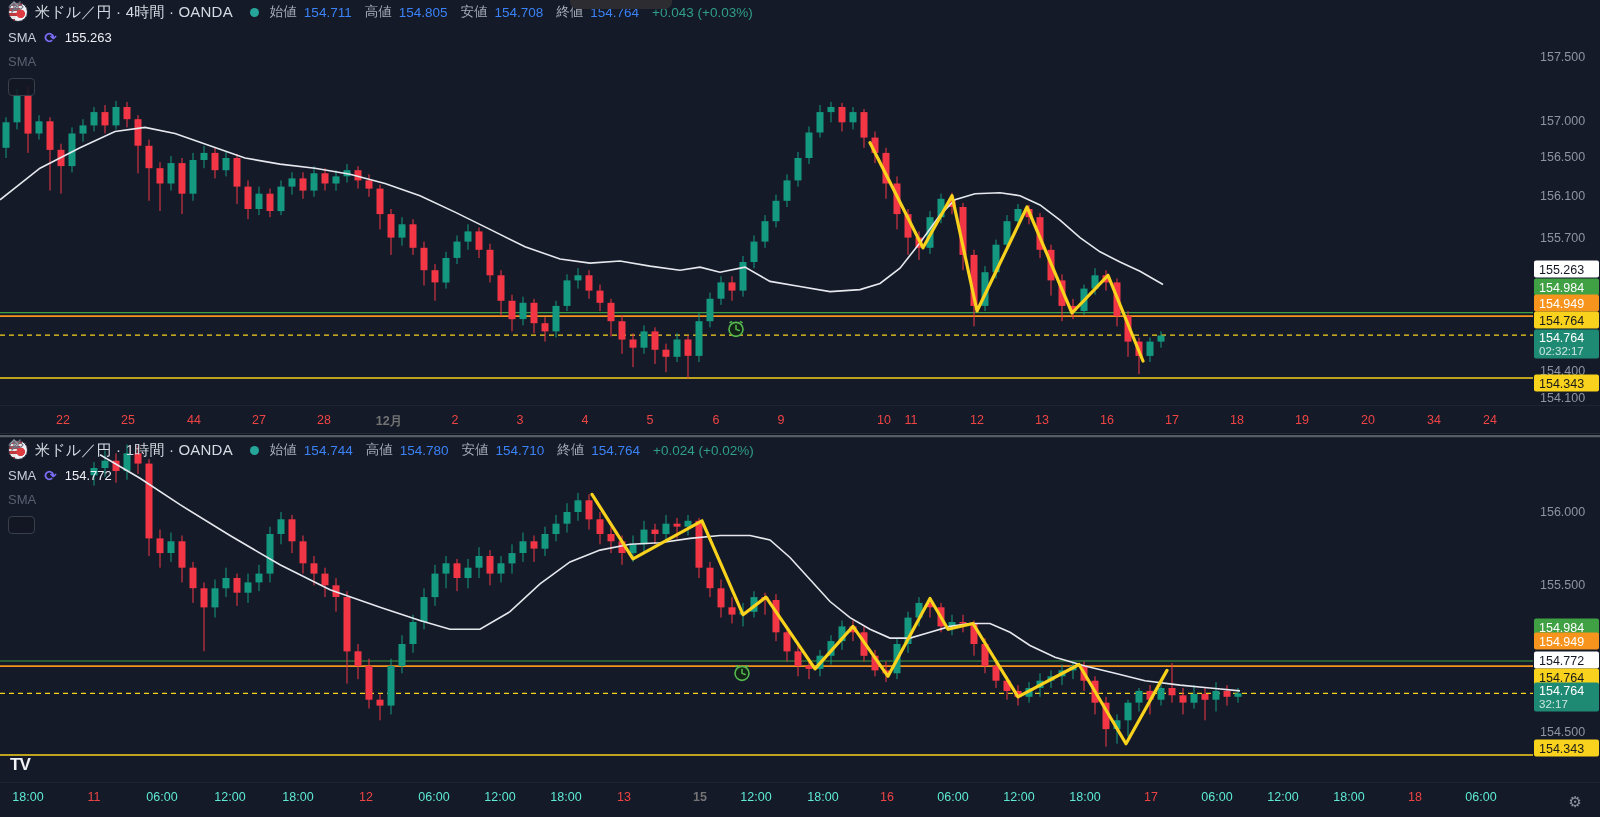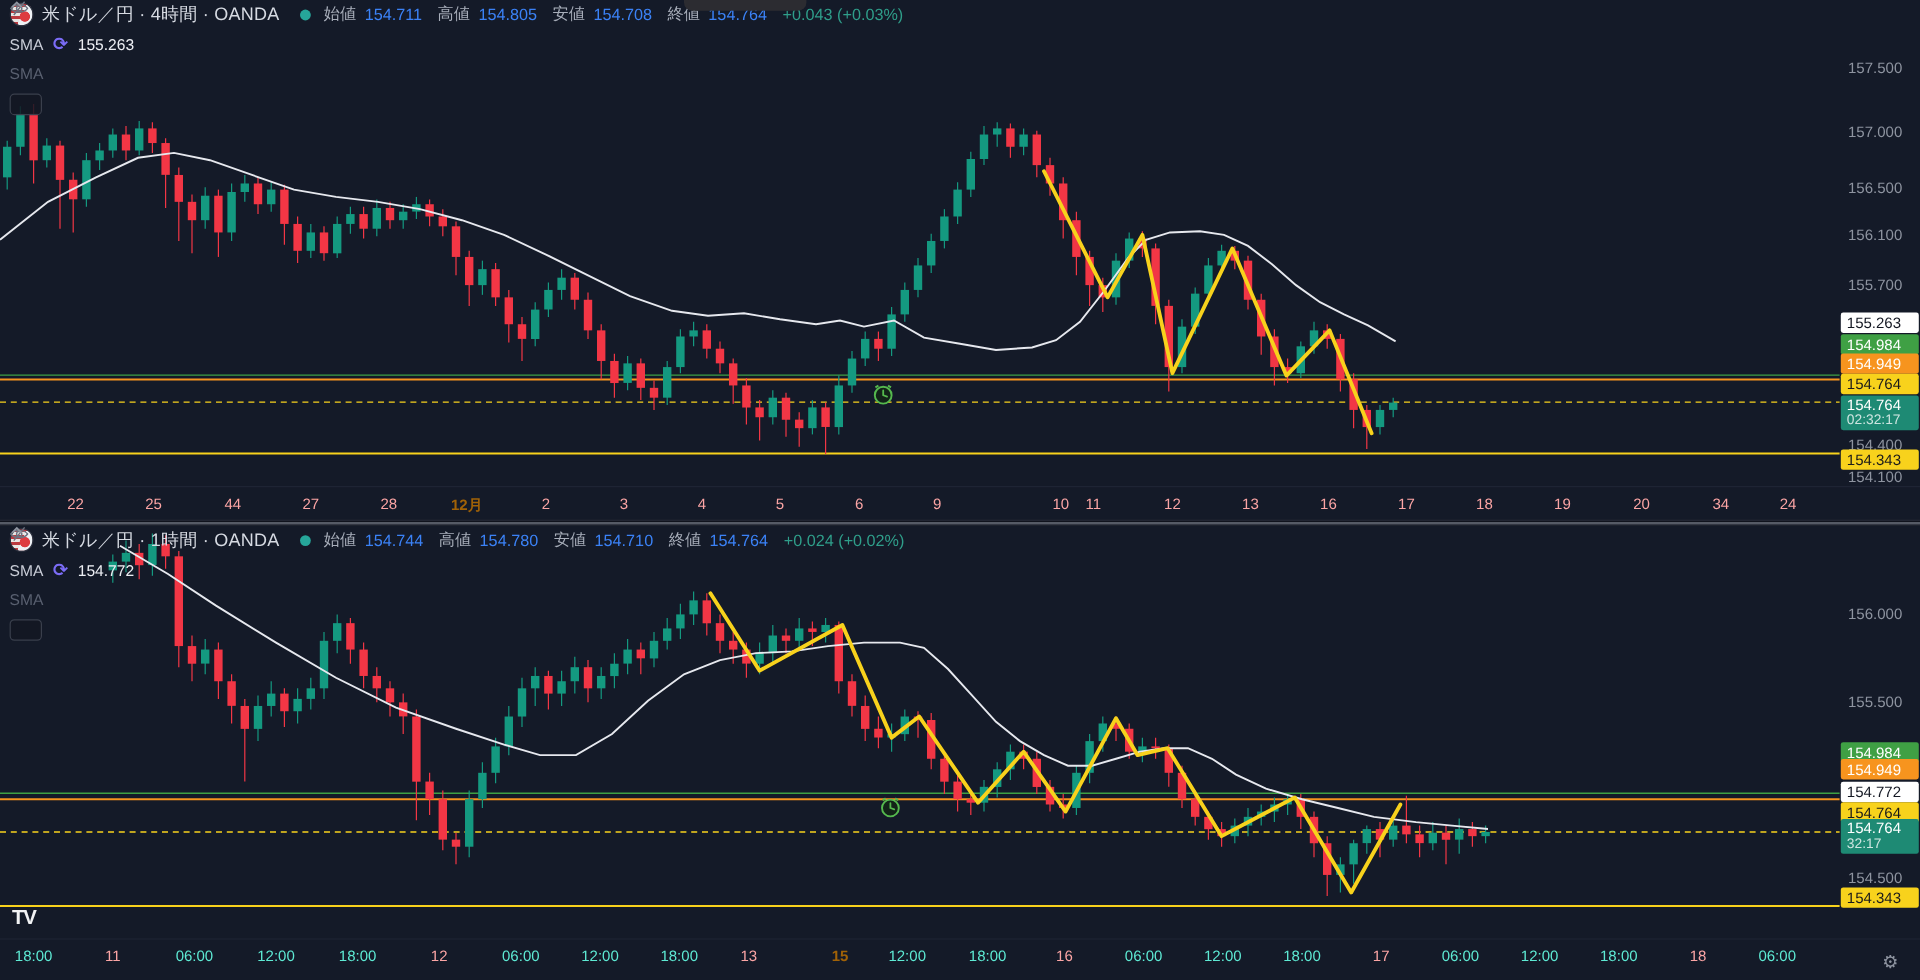--- a/index.html
+++ b/index.html
@@ -34,22 +34,22 @@
   
   .scale { position:absolute; left:1496px; width:104px; top:0; z-index:20; }
   .ptick { position:absolute; left:44px; color:#8e94a0; font-size:12.5px; transform:translateY(-50%); }
   .plabel { position:absolute; left:38px; width:65px; height:17px; border-radius:2px; font-size:12.5px;
      display:flex; align-items:center; padding-left:5px; transform:translateY(-50%); cursor:pointer; }
   .plabel.tall { height:29px; flex-direction:column; align-items:flex-start; justify-content:center; line-height:13px; }
   .plabel .sub { font-size:11.5px; opacity:.78; }
   
   .taxis { position:absolute; left:0; width:1600px; height:28px; border-top:1px solid #1e2434; z-index:15; }
   .ttick { position:absolute; top:7px; transform:translateX(-50%); color:#5eead4; font-size:12.5px; }
-  .ttick.b1 { color:#fca5a5; }
-  .ttick.b2 { color:#a16207; font-weight:bold; }
+  .ttick.b1 { color:#ef4444; }
+  .ttick.b2 { color:#737373; font-weight:bold; }
   #separator { position:absolute; left:0; top:433px; width:1600px; height:5px; background:#10131d;
      border-top:1px solid #262b38; border-bottom:1px solid #262b38; z-index:35; }
   #separator .grip { height:2px; margin-top:1px; background:#565b66; }
   #tv-logo { position:absolute; left:10px; top:755px; color:#f2f3f5; font-size:17px; font-weight:bold;
      letter-spacing:-1px; z-index:30; cursor:pointer; }
   #axis-gear { position:absolute; right:18px; top:793px; color:#8e94a0; font-size:15px; z-index:30; cursor:pointer; }
   .eyeoff { display:inline-block; }
 </style>
 </head>
 <body>
@@ -315,21 +315,21 @@
         </span>
       </div>
       <div class="collapse-btn">
         <svg width="12" height="8" viewBox="0 0 12 8">
             <path d="M2 6 L6 2 L10 6" fill="none" stroke="#8e94a0" stroke-width="1.5"></path>
           </svg>
       </div>
     </div>
     <div class="scale" id="scale0" style="height:405px;">
         <div class="ptick" style="top:57px">157.500</div>
-        <div class="ptick" style="top:110px">157.000</div>
+        <div class="ptick" style="top:121px">157.000</div>
         <div class="ptick" style="top:157px">156.500</div>
         <div class="ptick" style="top:196px">156.100</div>
         <div class="ptick" style="top:238px">155.700</div>
         <div class="ptick" style="top:371px">154.400</div>
         <div class="ptick" style="top:398px">154.100</div>
         <div class="plabel" style="top:269px;background:#ffffff;color:#131722">155.263</div>
         <div class="plabel" style="top:287px;background:#3fa044;color:#ffffff">154.984</div>
         <div class="plabel" style="top:303px;background:#f7941e;color:#ffffff">154.949</div>
         <div class="plabel" style="top:320px;background:#f8d21c;color:#1b1b1b">154.764</div>
         <div class="plabel tall" style="top:344px;background:#1e8a74;color:#ffffff">

